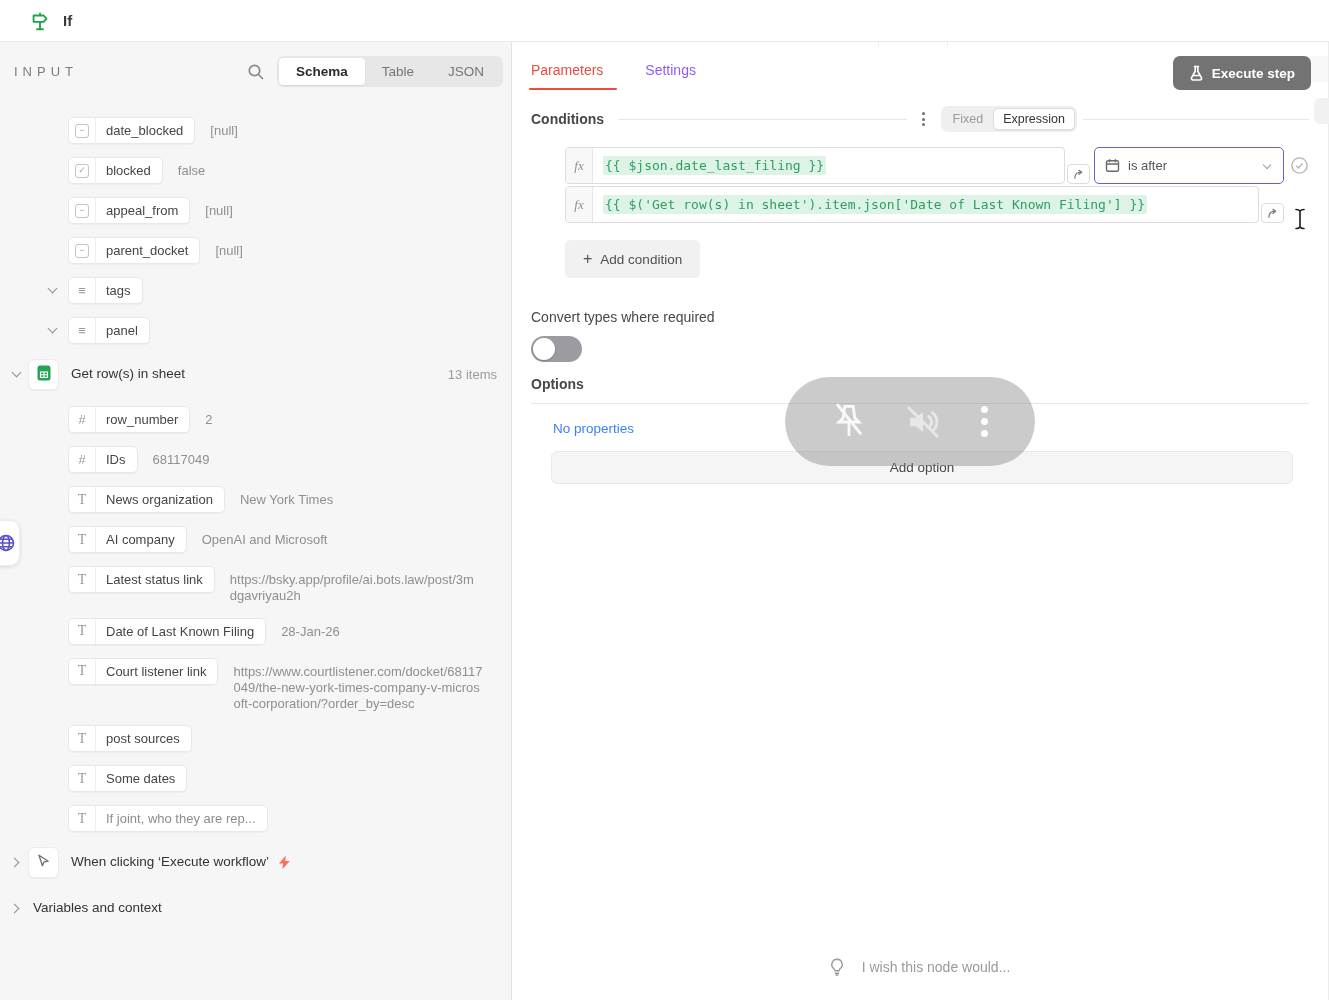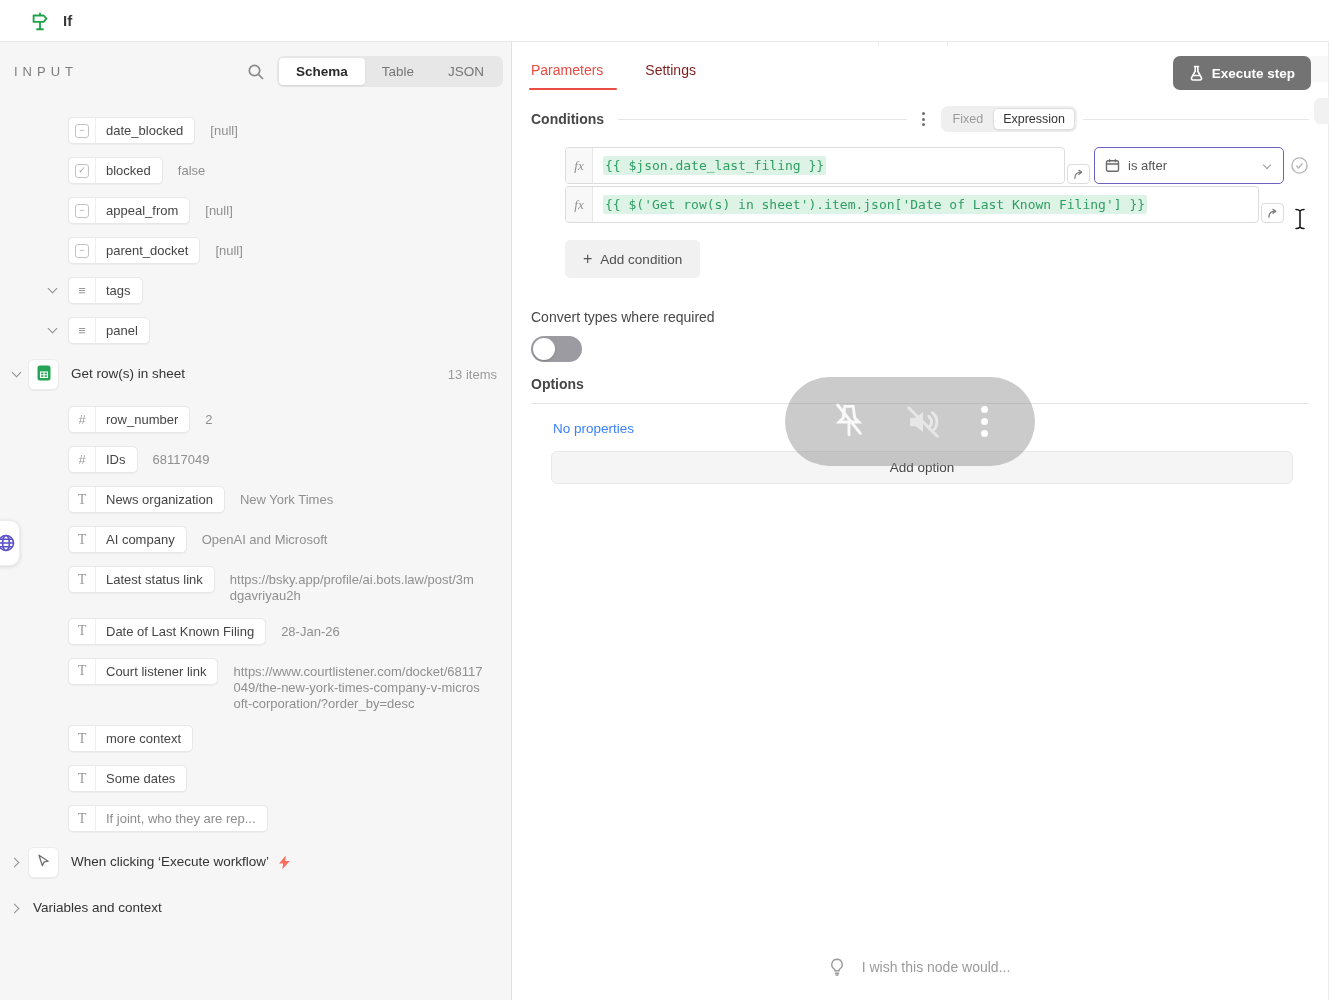--- a/index.html
+++ b/index.html
@@ -52,21 +52,21 @@
   .indent-g { margin-left:46px; }
   .bolt { margin:8px 0 0 9px; }
 
   
   .globe-fab { position:absolute; left:-12px; top:478px; width:32px; height:46px; background:#fff; border:1px solid #ececec; border-radius:10px; box-shadow:0 1px 4px rgba(0,0,0,.12); display:flex; align-items:center; justify-content:flex-end; padding-right:3px; z-index:6; }
 
   
   .drag-tab { position:absolute; left:366px; top:-19px; width:70px; height:24px; background:#fff; border:1px solid #ededed; border-bottom:none; border-radius:9px 9px 0 0; display:flex; align-items:center; justify-content:center; gap:3px; z-index:4; cursor:grab; }
   .drag-tab b { width:2px; height:10px; background:#c4c4c4; border-radius:1px; }
   .p-head { display:flex; align-items:flex-start; padding:14px 17px 0 19px; position:relative; }
-  .p-tab { font-size:14px; padding:6px 0 12px; margin-right:42px; cursor:pointer; color:#7f1d1d; position:relative; }
+  .p-tab { font-size:14px; padding:6px 0 12px; margin-right:42px; cursor:pointer; color:#8b5cf6; position:relative; }
   .p-tab.active { color:#e84c42; font-weight:500; }
   .p-tab.active::after { content:""; position:absolute; left:-2px; right:-14px; bottom:0; height:2.5px; background:#e84c42; border-radius:2px; }
   .exec-btn { margin-left:auto; background:#737373; color:#fff; border:none; border-radius:7px; height:34px; padding:0 16px; font-size:13.5px; font-weight:600; display:flex; align-items:center; gap:8px; cursor:pointer; font-family:"Liberation Sans", sans-serif; }
   .p-body { padding:16px 19px 0 19px; }
 
   .cond-head { display:flex; align-items:center; }
   .cond-title { font-size:14px; font-weight:600; color:#474747; margin-right:14px; }
   .hline { height:1px; background:#e6e6e6; }
   .hline.grow { flex:1; }
   .kebab { width:18px; display:flex; flex-direction:column; align-items:center; gap:2.5px; margin:0 8px; cursor:pointer; }
@@ -279,21 +279,21 @@
               </span>
               <span class="plabel">Court listener link</span>
             </span>
             <span class="tval">https://www.courtlistener.com/docket/68117049/the-new-york-times-company-v-microsoft-corporation/?order_by=desc</span>
           </div>
           <div class="trow indent1">
             <span class="pill">
               <span class="picon">
                 <span class="ticon">T</span>
               </span>
-              <span class="plabel">more context</span>
+              <span class="plabel">post sources</span>
             </span>
           </div>
           <div class="trow indent1">
             <span class="pill">
               <span class="picon">
                 <span class="ticon">T</span>
               </span>
               <span class="plabel">Some dates</span>
             </span>
           </div>

